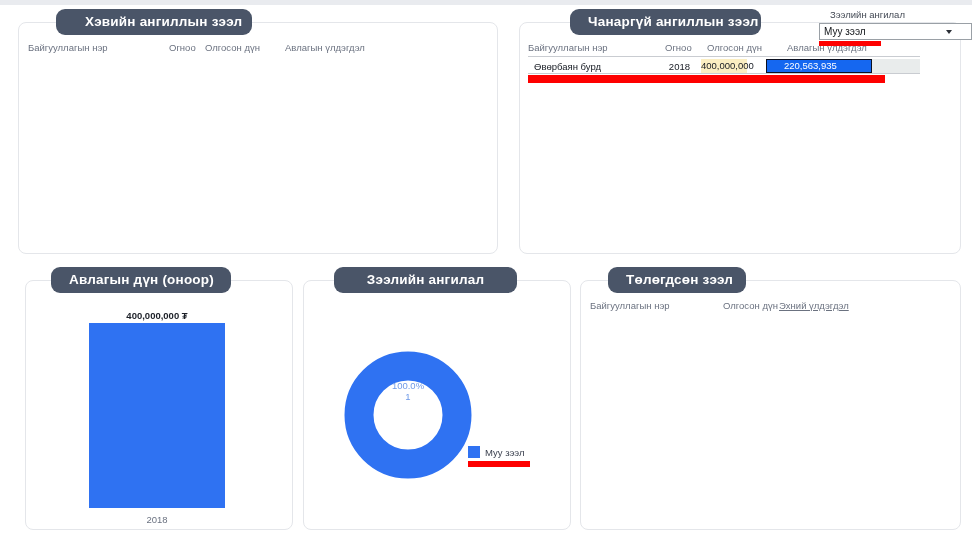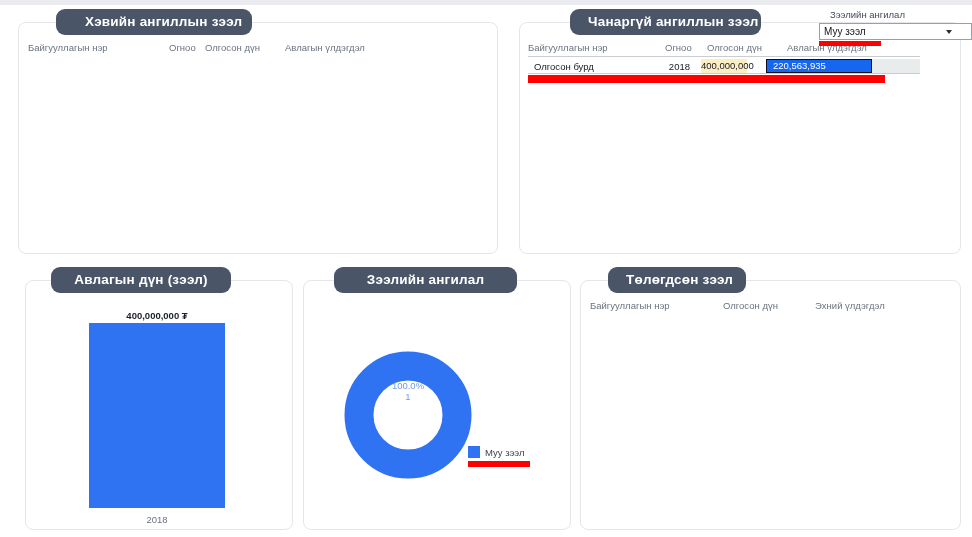--- a/index.html
+++ b/index.html
@@ -59,21 +59,21 @@
     line-height:13px;
   }
   .cell-selected{
     position:absolute;
     background:#1567f0;
     border:1.5px solid #0b1020;
     color:#ffffff;
     font-size:9.5px;
     text-align:left;
     box-sizing:border-box;
-    padding-left:6px;
+    padding-left:17px;
     line-height:12px;
   }
   .cell-tail{
     position:absolute;
     background:#e9ecec;
     box-sizing:border-box;
   }
 
   
   .redbar{position:absolute;background:#fe0000;z-index:30;}
@@ -139,39 +139,39 @@
 
 <div>
   <div class="cell-name" style="left:528px;top:42px;color:#6b7280;">Байгууллагын нэр</div>
   <div class="cell-name" style="left:665px;top:42px;color:#6b7280;">Огноо</div>
   <div class="cell-name" style="left:707px;top:42px;color:#6b7280;">Олгосон дүн</div>
   <div class="cell-name" style="left:787px;top:42px;color:#6b7280;">Авлагын үлдэгдэл</div>
 
   <div class="row-line" style="left:528px;top:56px;width:392px;"></div>
 
   <div>
-    <div class="cell-name" style="left:534px;top:61px;">Олгосон бурд</div>
+    <div class="cell-name" style="left:534px;top:61px;">Өвөрбаян бурд</div>
     <div class="cell-date" style="left:662px;top:61px;width:28px;">2018</div>
     <div class="cell-amount" style="left:701px;top:59px;width:46px;height:14px;">400,000,000</div>
     <div class="cell-selected" style="left:766px;top:59px;width:106px;height:14px;">220,563,935</div>
     <div class="cell-tail" style="left:872px;top:59px;width:48px;height:14px;"></div>
   </div>
 
   <div class="row-line" style="left:528px;top:73px;width:392px;"></div>
 </div>
 
 <div class="redbar" style="left:528px;top:75px;width:357px;height:8px;"></div>
 
 <div class="dd-label" style="left:830px;top:9px;">Зээлийн ангилал</div>
 <div class="dd-box" style="left:819px;top:23px;width:153px;height:17px;">Муу зээл</div>
 <div class="dd-arrow" style="left:946px;top:30px;"></div>
 <div class="redbar" style="left:819px;top:41px;width:62px;height:5px;"></div>
 
 <div class="panel" style="left:25px;top:280px;width:268px;height:250px;"></div>
-<div class="panel-title" style="left:51px;top:267px;width:180px;">Авлагын дүн (зээл)</div>
+<div class="panel-title" style="left:51px;top:267px;width:180px;">Авлагын дүн (оноор)</div>
 
 <div>
   <div class="bar-value" style="left:89px;top:310px;width:136px;">400,000,000 ₮</div>
   <div class="bar" style="left:89px;top:323px;width:136px;height:185px;"></div>
   <div class="bar-axis" style="left:89px;top:514px;width:136px;">2018</div>
 </div>
 
 <div class="panel" style="left:303px;top:280px;width:268px;height:250px;"></div>
 <div class="panel-title" style="left:334px;top:267px;width:183px;">Зээлийн ангилал</div>
 
@@ -188,14 +188,14 @@
 <div class="legend-swatch" style="left:468px;top:446px;width:12px;height:12px;"></div>
 <div class="legend-text" style="left:485px;top:447px;">Муу зээл</div>
 <div class="redbar" style="left:468px;top:461px;width:62px;height:6px;"></div>
 
 <div class="panel" style="left:580px;top:280px;width:381px;height:250px;"></div>
 <div class="panel-title" style="left:608px;top:267px;width:138px;">Төлөгдсөн зээл</div>
 
 <div>
   <div class="cell-name" style="left:590px;top:300px;color:#6b7280;">Байгууллагын нэр</div>
   <div class="cell-name" style="left:723px;top:300px;color:#6b7280;">Олгосон дүн</div>
-  <div class="cell-name" style="left:815px;top:300px;color:#6b7280;">Эхний үлдэгдэл</div>
+  <div class="cell-name" style="left:779px;top:300px;color:#6b7280;text-decoration:underline;">Эхний үлдэгдэл</div>
 </div>
 
 </body></html>

